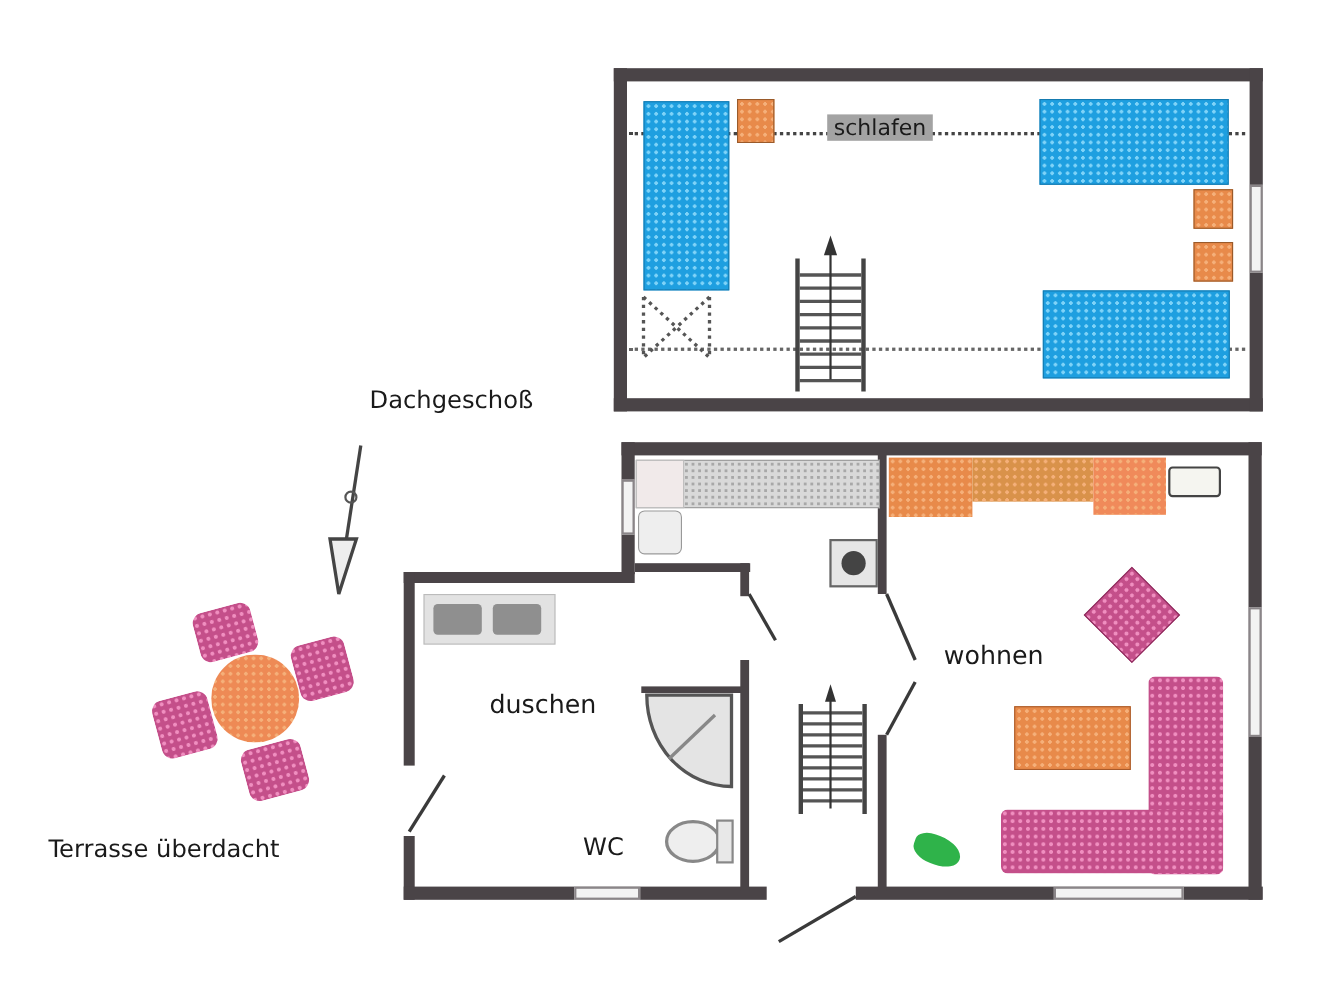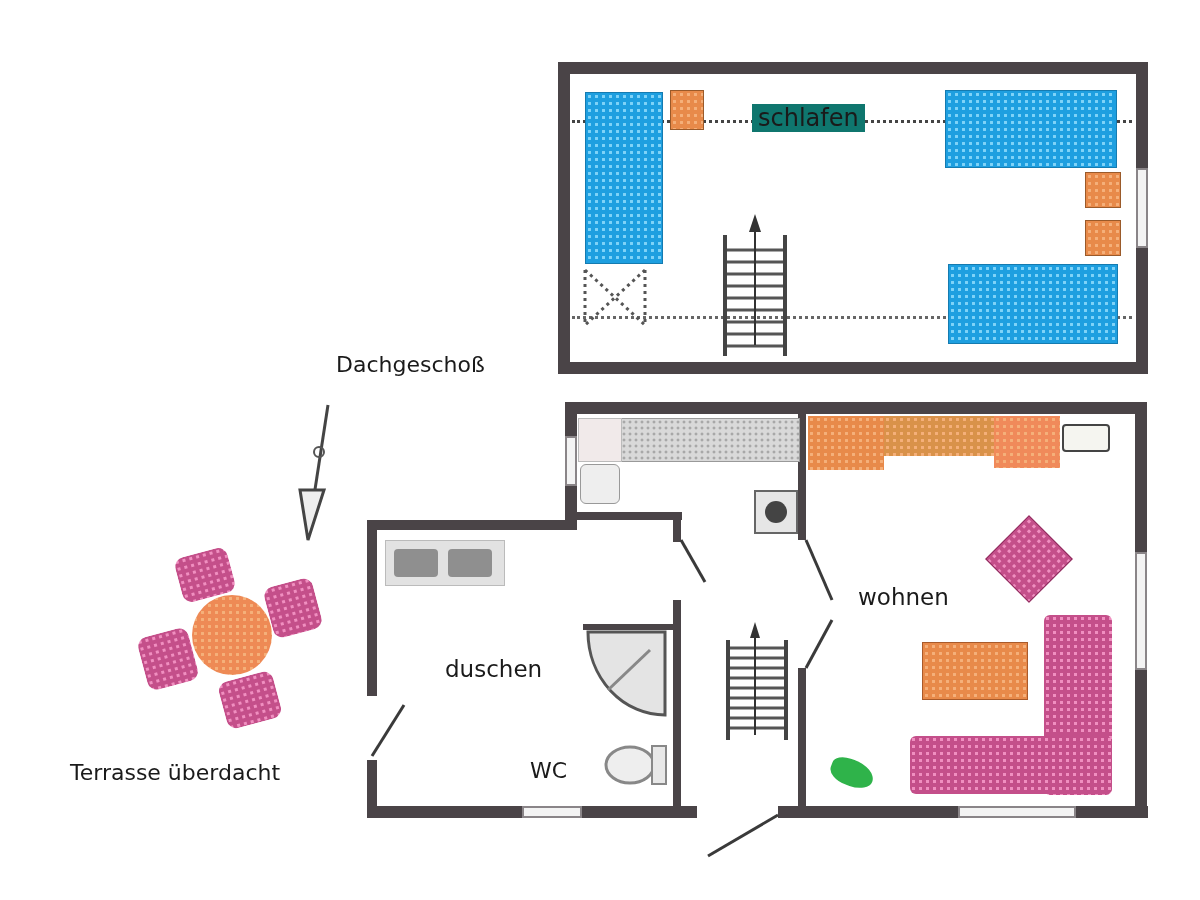--- a/index.html
+++ b/index.html
@@ -21,21 +21,21 @@
 
   <div class="wall" style="left:558px;top:62px;width:590px;height:12px;"></div>
   <div class="wall" style="left:558px;top:362px;width:590px;height:12px;"></div>
   <div class="wall" style="left:558px;top:62px;width:12px;height:312px;"></div>
   <div class="wall" style="left:1136px;top:62px;width:12px;height:312px;"></div>
   <div class="window" style="left:1136px;top:168px;width:12px;height:80px;"></div>
 
   <div class="dotline" style="left:572px;top:120px;width:560px;border-top-color:#444;"></div>
   <div class="dotline" style="left:572px;top:316px;width:560px;border-top-color:#666;"></div>
 
-  <div class="label" style="left:752px;top:104px;font-size:24px;background:#0f766e;padding:0 6px;">schlafen</div>
+  <div class="label" style="left:752px;top:104px;font-size:20px;background:#a3a3a3;padding:0 6px;">schlafen</div>
 
   <div class="bed" style="left:585px;top:92px;width:76px;height:170px;"></div>
   <div class="bed" style="left:945px;top:90px;width:170px;height:76px;"></div>
   <div class="bed" style="left:948px;top:264px;width:168px;height:78px;"></div>
 
   <div class="abs orange" style="left:670px;top:90px;width:32px;height:38px;border:1px solid #9a5a2a;"></div>
   <div class="abs orange" style="left:1085px;top:172px;width:34px;height:34px;border:1px solid #9a5a2a;"></div>
   <div class="abs orange" style="left:1085px;top:220px;width:34px;height:34px;border:1px solid #9a5a2a;"></div>
 
   <svg width="1200" height="900" style="pointer-events:none;">
@@ -131,21 +131,21 @@
     <div style="position:absolute;left:62px;top:8px;width:44px;height:28px;background:#8f8f8f;border-radius:4px;"></div>
   </div>
   <svg width="1200" height="900" style="pointer-events:none;">
     <path d="M588,632 L665,632 L665,715 A77,83 0 0 1 588,632 Z" fill="#e4e4e4" stroke="#555" stroke-width="3"></path>
     <line x1="608" y1="690" x2="650" y2="650" stroke="#888" stroke-width="3"></line>
   </svg>
   <svg width="1200" height="900" style="pointer-events:none;">
     <ellipse cx="630" cy="765" rx="24" ry="18" fill="#eee" stroke="#888" stroke-width="3"></ellipse>
     <rect x="652" y="746" width="14" height="38" fill="#e8e8e8" stroke="#888" stroke-width="2"></rect>
   </svg>
-  <div class="label" style="left:445px;top:656px;font-size:23px;">duschen</div>
+  <div class="label" style="left:445px;top:628px;font-size:23px;">duschen</div>
   <div class="label" style="left:530px;top:758px;font-size:22px;">WC</div>
 
   <div class="abs orange" style="left:808px;top:416px;width:76px;height:54px;"></div>
   <div class="abs orange" style="left:884px;top:416px;width:110px;height:40px;background-color:#d9924a;"></div>
   <div class="abs orange" style="left:994px;top:416px;width:66px;height:52px;background-color:#f08a5a;"></div>
   <div class="abs" style="left:1062px;top:424px;width:48px;height:28px;background:#f5f5f0;border:2px solid #444;box-sizing:border-box;border-radius:4px;font-size:12px;font-weight:bold;text-align:center;line-height:24px;color:#222;"></div>
   <div class="abs pink" style="left:998px;top:528px;width:60px;height:60px;transform:rotate(45deg);border:1px solid #8a2a5a;"></div>
   <div class="abs orange" style="left:922px;top:642px;width:104px;height:56px;border:1px solid #a85a2a;"></div>
   <div class="abs pink" style="left:1044px;top:615px;width:68px;height:180px;border-radius:6px;"></div>
   <div class="abs pink" style="left:910px;top:736px;width:202px;height:58px;border-radius:6px;"></div>
@@ -158,14 +158,14 @@
   <circle cx="319" cy="452" r="5" fill="none" stroke="#555" stroke-width="2"></circle>
   <polygon points="300,490 324,490 308,540" fill="#eee" stroke="#444" stroke-width="3"></polygon>
 </svg>
 
 <div>
   <div class="abs pink" style="left:178px;top:552px;width:54px;height:46px;border-radius:10px;transform:rotate(-15deg);"></div>
   <div class="abs pink" style="left:268px;top:582px;width:50px;height:52px;border-radius:10px;transform:rotate(-15deg);"></div>
   <div class="abs pink" style="left:142px;top:632px;width:52px;height:54px;border-radius:10px;transform:rotate(-15deg);"></div>
   <div class="abs pink" style="left:222px;top:676px;width:56px;height:48px;border-radius:10px;transform:rotate(-15deg);"></div>
   <div class="abs orange" style="left:192px;top:595px;width:80px;height:80px;border-radius:50%;background-color:#ee8a55;"></div>
-  <div class="label" style="left:70px;top:760px;font-size:22px;">Terrasse überdacht</div>
+  <div class="label" style="left:44px;top:760px;font-size:22px;">Terrasse überdacht</div>
 </div>
 
 </body></html>

